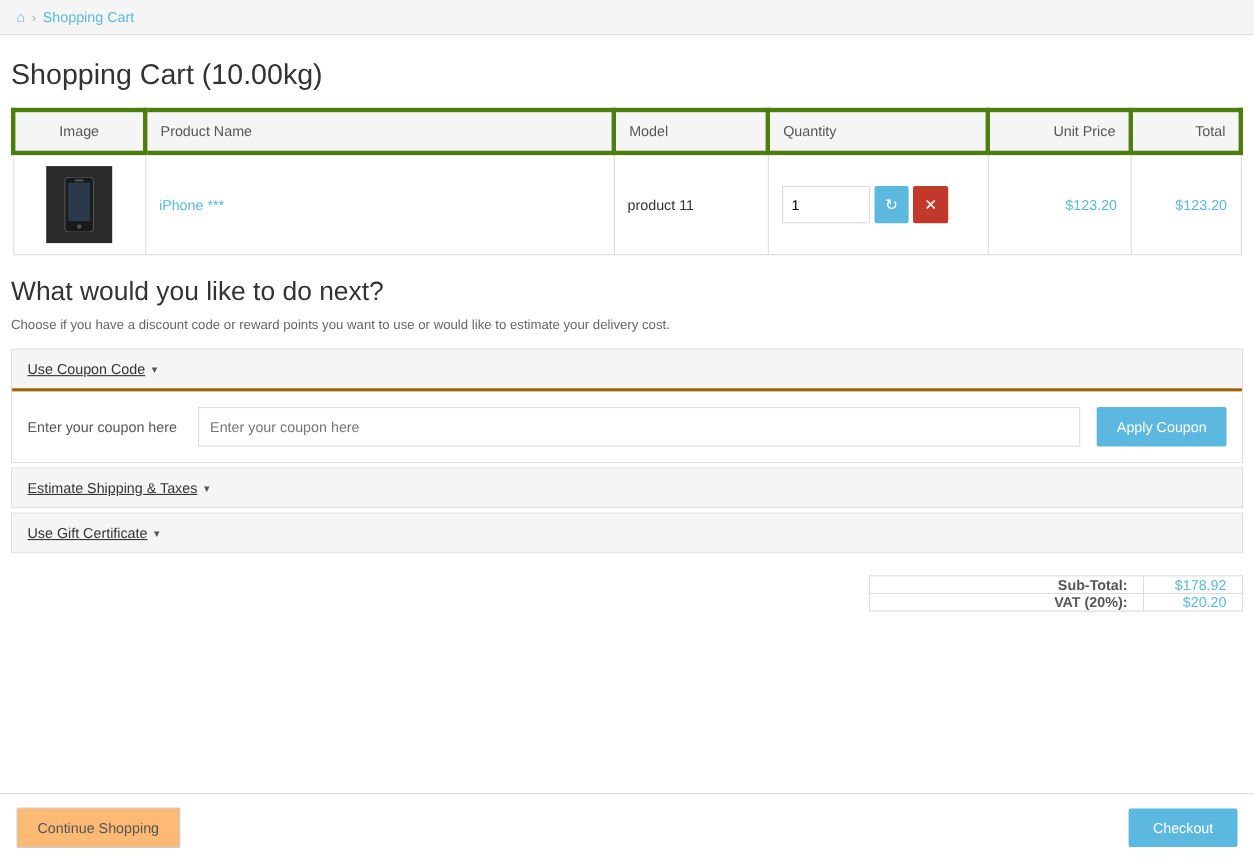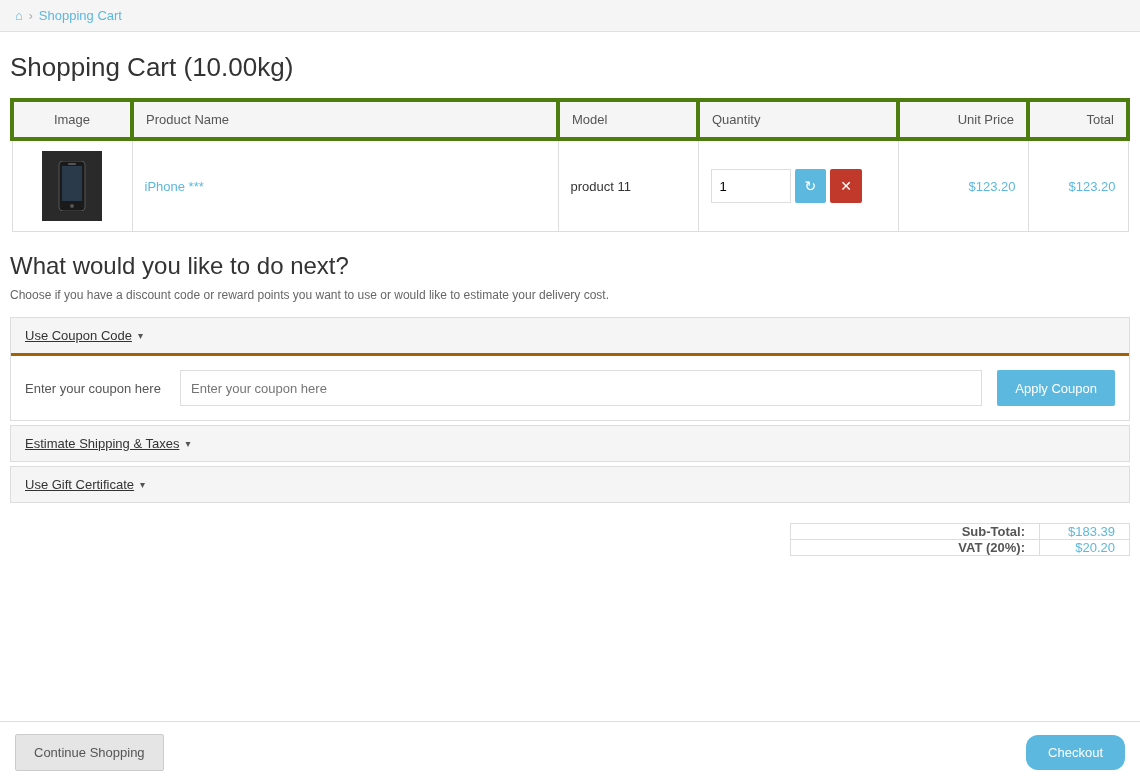--- a/index.html
+++ b/index.html
@@ -228,36 +228,36 @@
       left: 0;
       right: 0;
       background: #fff;
       border-top: 1px solid #ddd;
       padding: 12px 15px;
       display: flex;
       justify-content: space-between;
       align-items: center;
     }
     .btn-continue {
-      background: #e5e5e5;
+      background: #fdba74;
       color: #555;
       border: 1px solid #ccc;
       padding: 10px 18px;
       cursor: pointer;
       font-size: 13px;
       border-radius: 2px;
     }
     .btn-checkout {
       background: #5cb8de;
       color: #fff;
       border: none;
       padding: 10px 22px;
       cursor: pointer;
       font-size: 13px;
-      border-radius: 12px;
+      border-radius: 2px;
     }
   </style>
 </head>
 <body>
 
 <div class="breadcrumb">
   <span style="color:#5cb8de;cursor:pointer;">⌂</span>
   <span class="breadcrumb-separator">›</span>
   <span class="breadcrumb-current">Shopping Cart</span>
 </div>
@@ -338,21 +338,21 @@
         <span class="panel-arrow">▾</span>
       </div>
     </div>
   </div>
 
   <div class="totals-section">
     <table class="totals-table">
       <tbody>
         <tr>
           <td class="label">Sub-Total:</td>
-          <td class="value">$183.39</td>
+          <td class="value">$178.92</td>
         </tr>
         <tr>
           <td class="label">VAT (20%):</td>
           <td class="value">$20.20</td>
         </tr>
       </tbody>
     </table>
   </div>
 
 </div>

